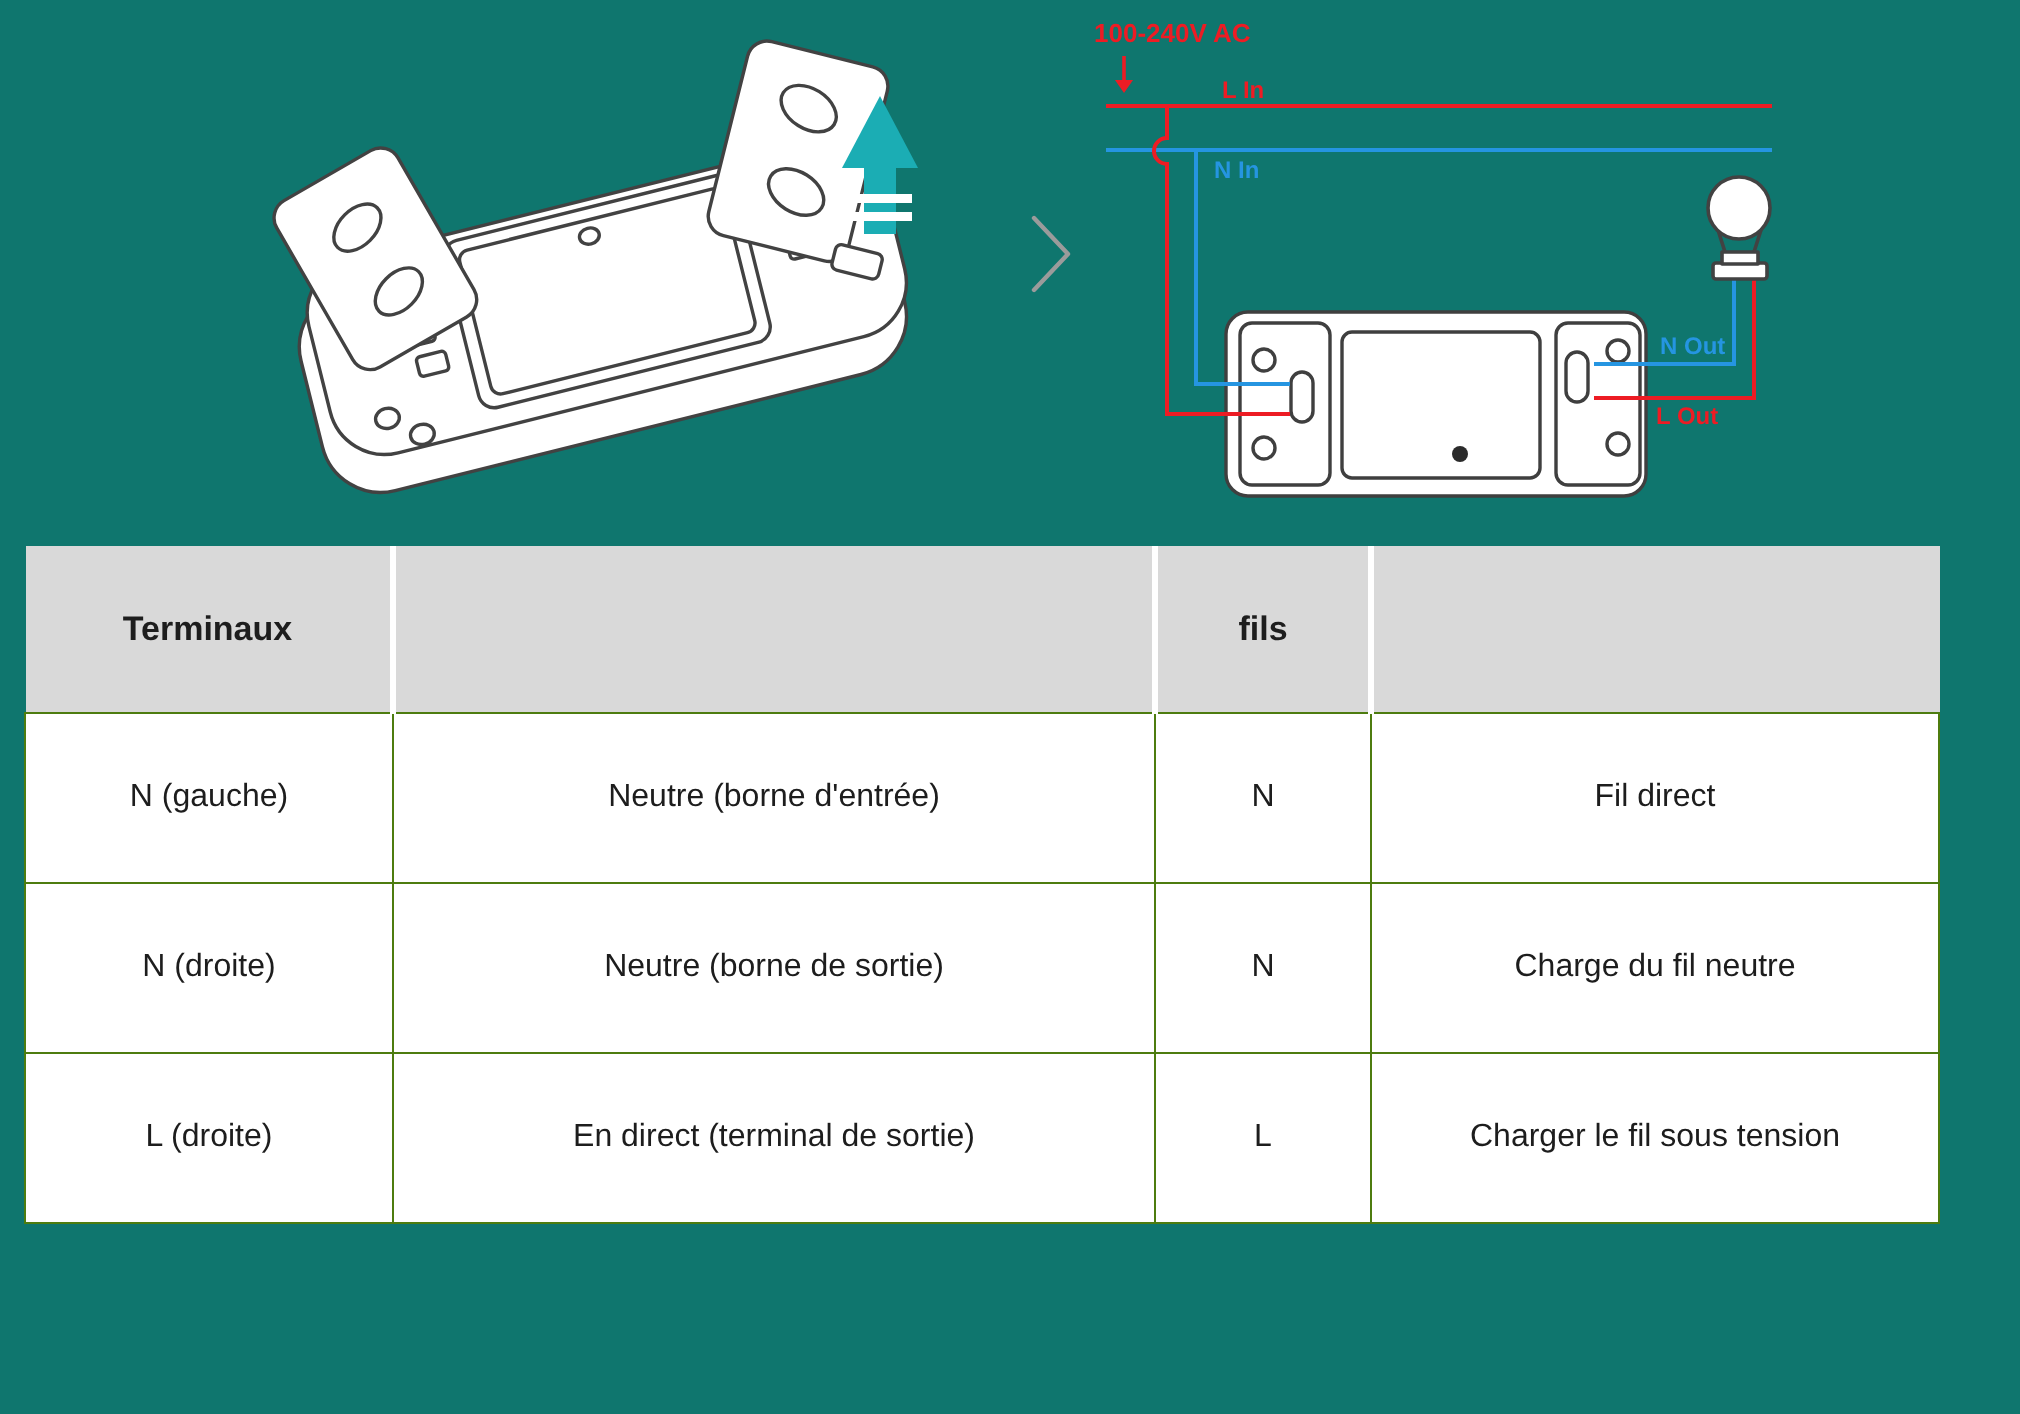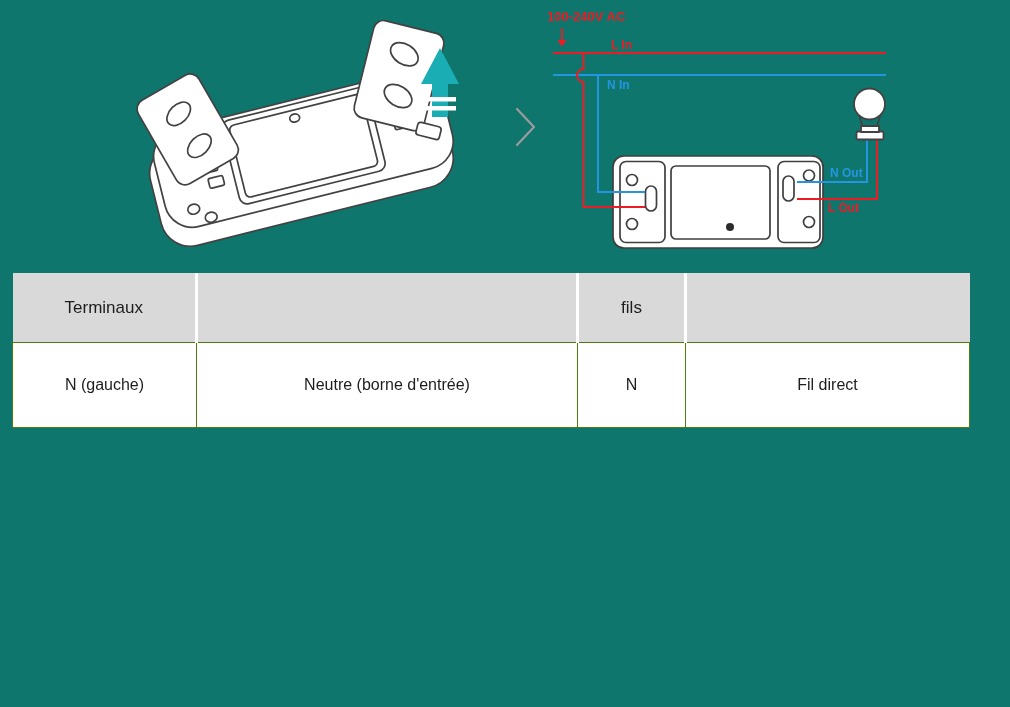--- a/index.html
+++ b/index.html
@@ -4,21 +4,21 @@
 <style>
   html,body{margin:0;padding:0;background:#ffffff;}
   .page{position:relative;width:1010px;height:707px;background:#0f766e;overflow:hidden;
         font-family:"Liberation Sans", sans-serif;}
   .figure-svg{position:absolute;left:0;top:0;}
   .wire-label{font-family:"Liberation Sans", sans-serif;font-weight:bold;font-size:12px;}
   .power-label{font-family:"Liberation Sans", sans-serif;font-weight:bold;font-size:13px;}
 
   .table-wrap{position:absolute;left:12px;top:273px;}
   table.spec{border-collapse:collapse;table-layout:fixed;width:957px;color:#1d1d1d;}
-  table.spec thead th{background:#d9d9d9;height:69px;font-weight:normal;font-size:17px;
+  table.spec thead th{background:#d9d9d9;height:83px;font-weight:bold;font-size:17px;
       text-align:center;vertical-align:middle;border:none;border-left:3px solid #ffffff;padding:0;}
   table.spec thead th:first-child{border-left:none;}
   table.spec tbody td{height:84px;background:#ffffff;border:1px solid #4d7c0f;
       text-align:center;vertical-align:middle;font-size:16px;padding:0 6px;}
 </style>
 </head>
 <body>
 
 <div class="page">
 
@@ -125,17 +125,29 @@
           <th></th>
         </tr>
       </thead>
       <tbody>
         <tr>
           <td>N (gauche)</td>
           <td>Neutre (borne d'entrée)</td>
           <td>N</td>
           <td>Fil direct</td>
         </tr>
+        <tr>
+          <td>N (droite)</td>
+          <td>Neutre (borne de sortie)</td>
+          <td>N</td>
+          <td>Charge du fil neutre</td>
+        </tr>
+        <tr>
+          <td>L (droite)</td>
+          <td>En direct (terminal de sortie)</td>
+          <td>L</td>
+          <td>Charger le fil sous tension</td>
+        </tr>
       </tbody>
     </table>
   </div>
 
 </div>
 
 </body></html>

